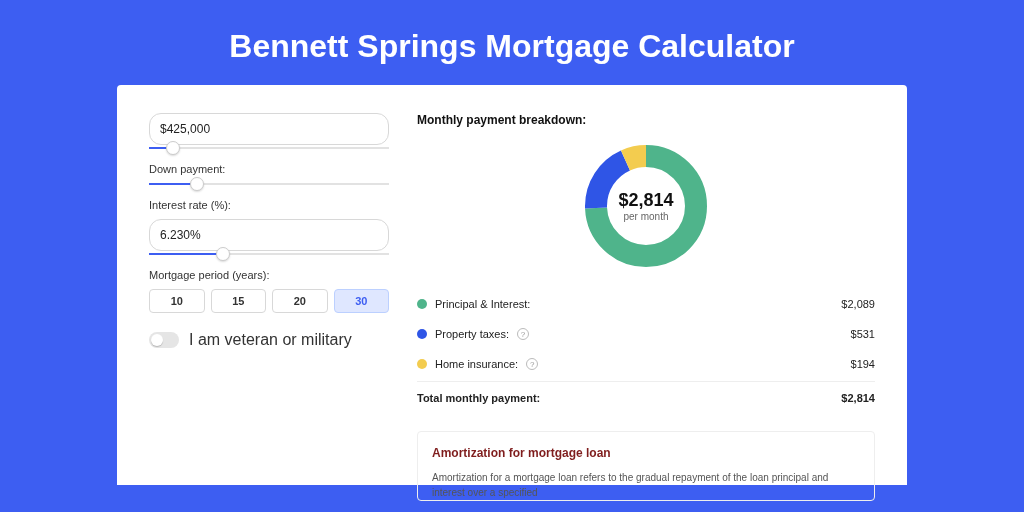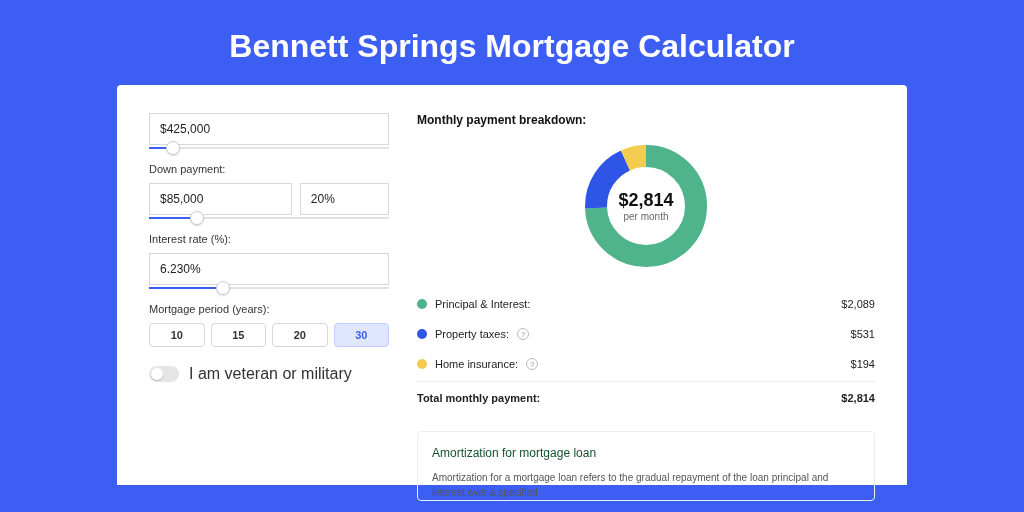--- a/index.html
+++ b/index.html
@@ -2,21 +2,21 @@
 <html><head>
 <meta charset="utf-8">
 <style>
   * { box-sizing: border-box; margin: 0; padding: 0; font-family: -apple-system, BlinkMacSystemFont, "Segoe UI", Arial, sans-serif; }
   body { width: 1024px; height: 512px; background: #3d5ef2; overflow: hidden; }
   .page-title { color: #fff; text-align: center; font-weight: 700; font-size: 32px; padding: 28px 0 20px; }
   .card { background: #fff; width: 790px; margin: 0 auto; border-radius: 4px 4px 0 0; padding: 28px 32px 0 32px; display: flex; gap: 28px; height: 400px; }
   .left { width: 240px; flex-shrink: 0; }
   .right { flex: 1; }
   .field-label { font-size: 11px; color: #333; margin-bottom: 8px; display: block; }
-  .text-input { width: 100%; border: 1px solid #d8d8d8; border-radius: 0; padding: 8px 10px; font-size: 12px; color: #222; background: #fff; }
+  .text-input { width: 100%; border: 1px solid #d8d8d8; border-radius: 12px; padding: 8px 10px; font-size: 12px; color: #222; background: #fff; }
   .row-input { display: flex; gap: 8px; }
   .row-input .text-input:first-child { flex: 1.8; }
   .row-input .text-input:last-child { flex: 1; }
   .slider-track { position: relative; height: 2px; background: #e2e2e2; margin-top: 2px; }
   .slider-fill { position: absolute; left: 0; top: 0; height: 2px; background: #3d5ef2; }
   .slider-thumb { position: absolute; top: -6px; width: 14px; height: 14px; background: #fff; border: 1px solid #ccc; border-radius: 50%; box-shadow: 0 1px 2px rgba(0,0,0,.15); }
   .field-group { margin-bottom: 14px; }
   .period-buttons { display: flex; gap: 6px; }
   .period-btn { flex: 1; border: 1px solid #d8d8d8; background: #fff; border-radius: 4px; padding: 5px 0; font-size: 11px; font-weight: 600; color: #333; text-align: center; cursor: pointer; }
   .period-btn.active { background: #dfe7ff; border-color: #bcd0ff; color: #3d5ef2; }
@@ -33,21 +33,21 @@
   .donut-sub { font-size: 10px; color: #666; }
   .line-items { border-top: 0; }
   .line-item { display: flex; align-items: flex-end; justify-content: space-between; padding: 9px 0; font-size: 11px; color: #222; }
   .li-left { display: flex; align-items: center; gap: 8px; }
   .dot { width: 10px; height: 10px; border-radius: 50%; flex-shrink: 0; }
   .info-icon { width: 12px; height: 12px; border: 1px solid #bbb; border-radius: 50%; display: inline-flex; align-items: center; justify-content: center; font-size: 8px; color: #999; }
   .li-value { font-weight: 400; }
   .total-row { font-weight: 700; border-top: 1px solid #eee; margin-top: 2px; padding-top: 10px;}
   .total-row .li-value { font-weight: 700; }
   .amort-box { border: 1px solid #eee; border-radius: 4px; padding: 14px 14px 0 14px; margin-top: 18px; }
-  .amort-heading { font-size: 12px; font-weight: 400; color: #14532d; margin-bottom: 10px; }
+  .amort-heading { font-size: 12px; font-weight: 700; color: #7f1d1d; margin-bottom: 10px; }
   .amort-body { font-size: 10px; color: #555; line-height: 1.5; }
 </style>
 </head>
 <body>
 
 <h1 class="page-title">Bennett Springs Mortgage Calculator</h1>
 
 <div class="card">
 
   <div class="left">
@@ -56,24 +56,20 @@
     <div class="field-group">
       <input class="text-input" value="$425,000" style="">
       <div class="slider-track">
         <div class="slider-fill" style="width: 10%;"></div>
         <div class="slider-thumb" style="left: calc(10% - 7px);"></div>
       </div>
     </div>
 
     <div class="field-group">
       <label class="field-label">Down payment:</label>
-      <div class="row-input">
-        <input class="text-input" value="$85,000" style="">
-        <input class="text-input" value="20%" style="">
-      </div>
       <div class="slider-track">
         <div class="slider-fill" style="width: 20%;"></div>
         <div class="slider-thumb" style="left: calc(20% - 7px);"></div>
       </div>
     </div>
 
     <div class="field-group">
       <label class="field-label">Interest rate (%):</label>
       <input class="text-input" value="6.230%" style="">
       <div class="slider-track">

